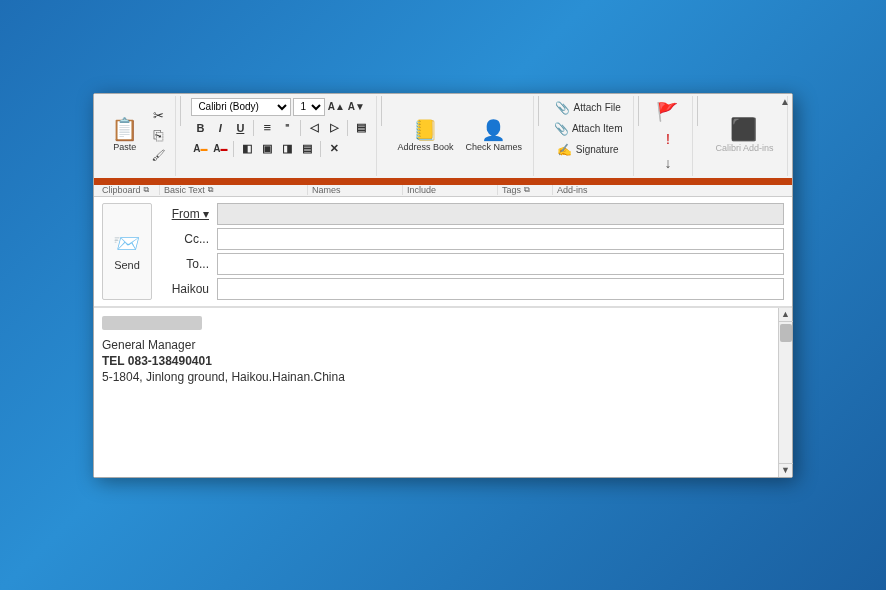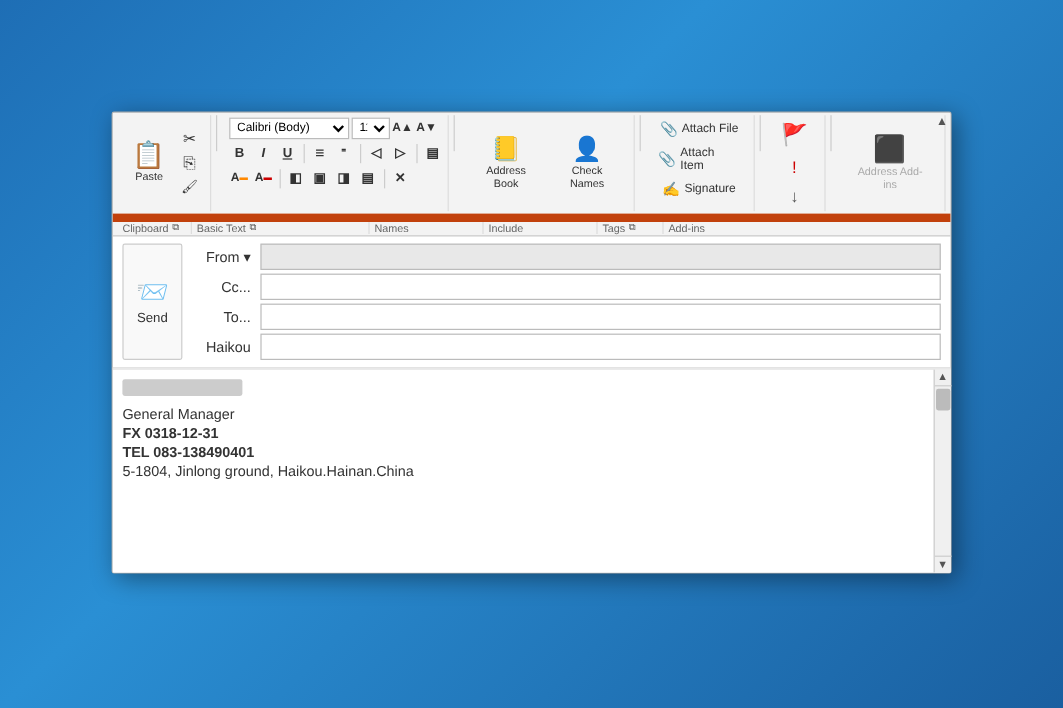--- a/index.html
+++ b/index.html
@@ -235,20 +235,21 @@
     .field-label-btn {
       width: 55px;
       text-align: right;
       font-size: 12px;
       color: #333;
       cursor: pointer;
       padding-right: 4px;
     }
     .field-label-btn.from-btn {
       font-size: 12px;
+      text-decoration: underline;
     }
     .field-input {
       flex: 1;
       height: 22px;
       border: 1px solid #bbb;
       border-radius: 0;
       padding: 0 4px;
       font-size: 12px;
       background: white;
       outline: none;
@@ -456,21 +457,21 @@
           </div>
         </div>
       </div>
 
       <div class="separator"></div>
 
       <div class="ribbon-group" style="min-width:60px;">
         <div class="ribbon-group-content">
           <div class="addins-btn">
             <span class="icon" style="font-size:22px;color:#aaa;">⬛</span>
-            <span class="label" style="font-size:9px;color:#aaa;text-align:center;line-height:1.2;">Address
+            <span class="label" style="font-size:9px;color:#aaa;text-align:center;line-height:1.2;">Calibri
 Add-ins</span>
           </div>
         </div>
       </div>
 
       <div class="ribbon-collapse">▲</div>
     </div>
 
     <div class="ribbon-labels">
       <div class="rl-item" style="width:62px;">
@@ -532,19 +533,18 @@
 
     <div class="body-area">
       <div class="body-scrollbar">
         <div class="scroll-arrow">▲</div>
         <div class="scroll-thumb"></div>
         <div class="scroll-arrow bottom">▼</div>
       </div>
       <div class="body-content">
         <div class="signature-placeholder"></div>
         <div class="sig-line">General Manager</div>
-        <div class="sig-line bold">FX 0318-12-31</div>
         <div class="sig-line bold">TEL 083-138490401</div>
         <div class="sig-line">5-1804, Jinlong ground, Haikou.Hainan.China</div>
       </div>
     </div>
   </div>
 </div>
 
 </body></html>

